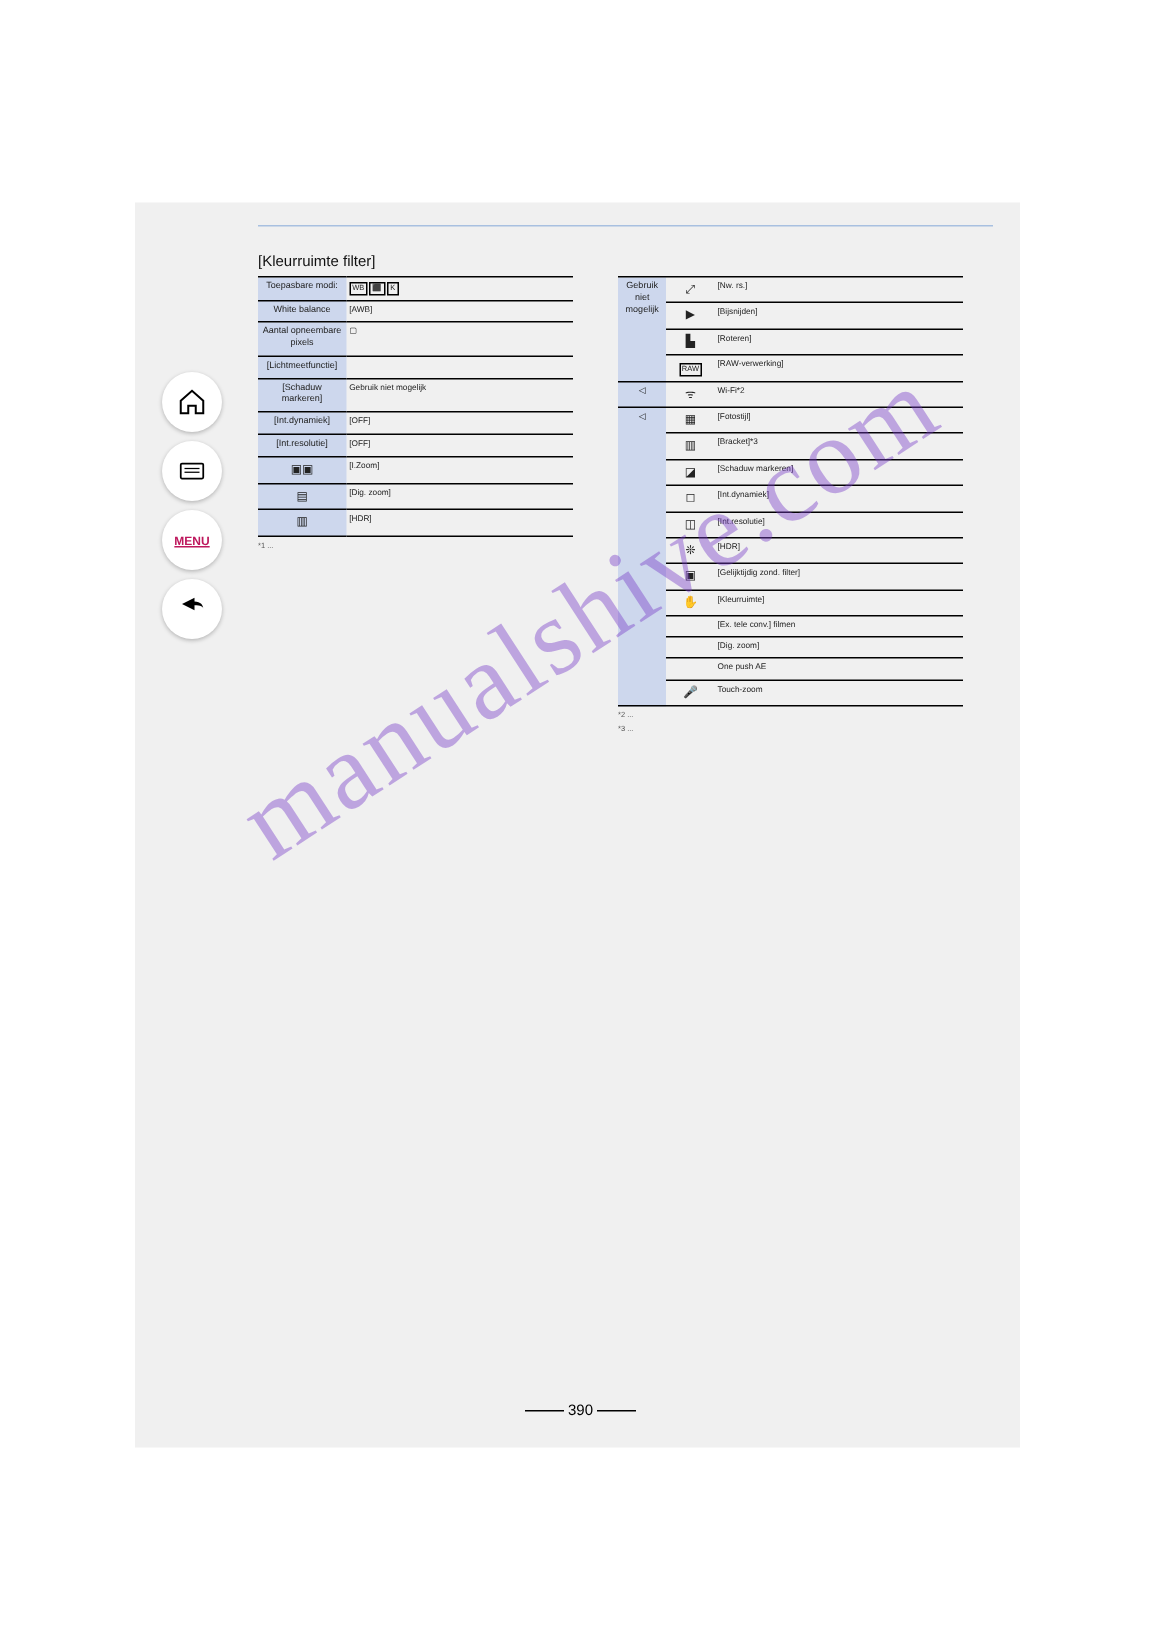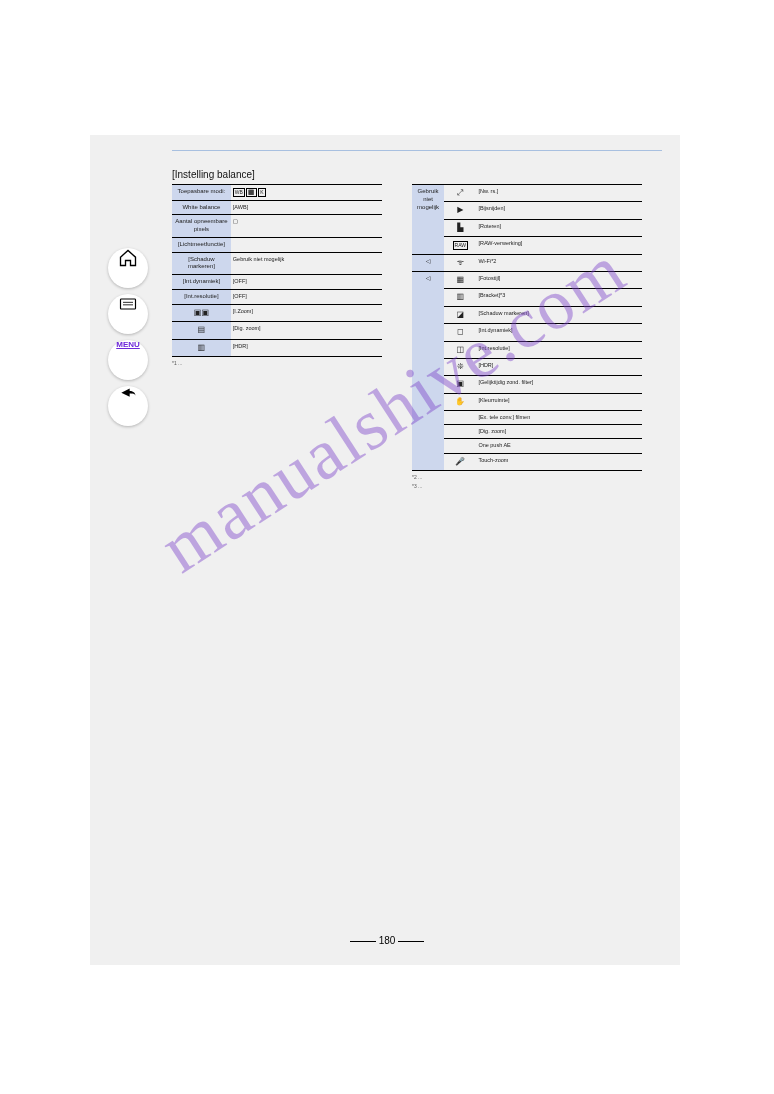--- a/index.html
+++ b/index.html
@@ -28,23 +28,24 @@
     flex-direction: column;
     gap: 6px;
   }
   .nav-btn {
     width: 40px;
     height: 40px;
     border-radius: 50%;
     background: #ffffff;
     box-shadow: 0 1px 3px rgba(0,0,0,0.25);
     display: flex;
+    align-items: center;
     justify-content: center;
     font-size: 14px;
-    color: #6d28d9;
+    color: #be185d;
   }
   .nav-btn svg { width: 20px; height: 20px; }
   .menu-text { font-size: 8px; font-weight: bold; text-decoration: underline; }
   .content {
     position: absolute;
     left: 172px;
     top: 150px;
     width: 490px;
   }
   .section-title {
@@ -166,21 +167,21 @@
   </div>
   <div class="nav-btn">
     <svg viewBox="0 0 24 24">
         <path d="M14 6c5 0 7 3 7 6 0-2-2-3-7-3v4L4 8l10-5v3z" fill="#000"></path>
       </svg>
   </div>
 </div>
 
 <div class="content">
   <div class="hr-line"></div>
-  <div class="subhead">[Instelling balance]</div>
+  <div class="subhead">[Kleurruimte filter]</div>
 
   <div class="columns">
     <div class="col-left">
       <table>
         <tbody>
             <tr>
               <td class="lcol">Toepasbare modi:</td>
               <td class="desc"><span class="badge">WB</span> <span class="badge">⬛</span> <span class="badge">K</span></td>
             </tr>
         <tr>
@@ -301,13 +302,13 @@
       </tbody>
         </table>
       <div class="footnote">*2 ...</div>
       <div class="footnote">*3 ...</div>
     </div>
   </div>
 </div>
 
 <div class="wm">manualshive.com</div>
 
-<div class="page-num">180</div>
+<div class="page-num">390</div>
 
 </body></html>

